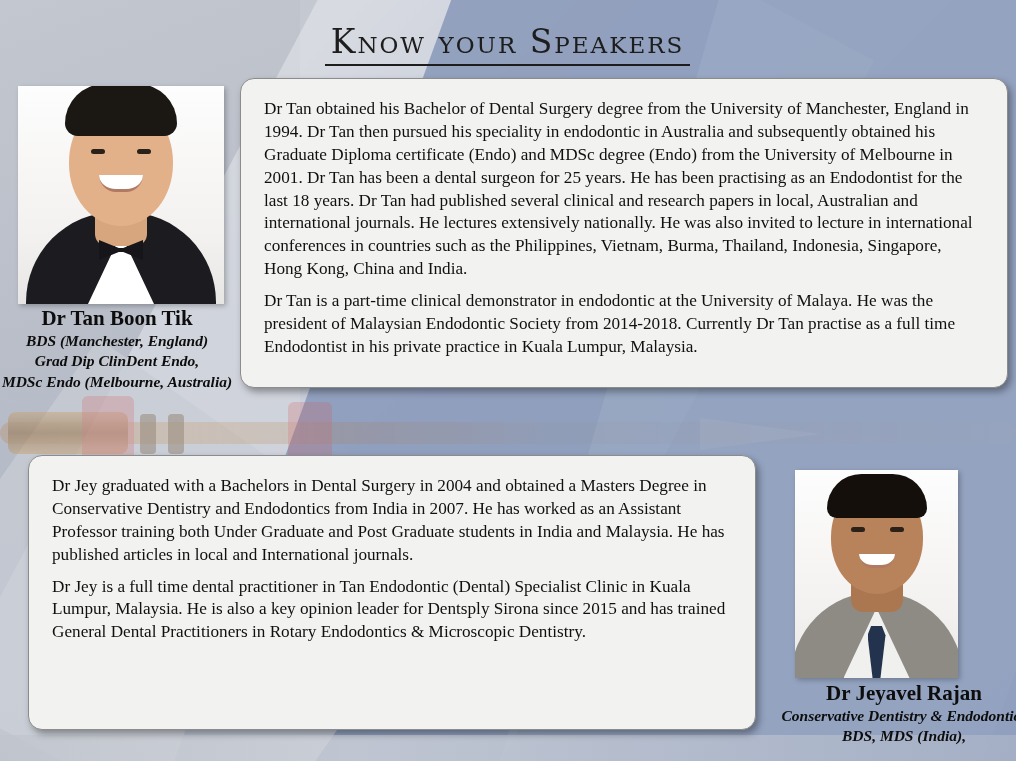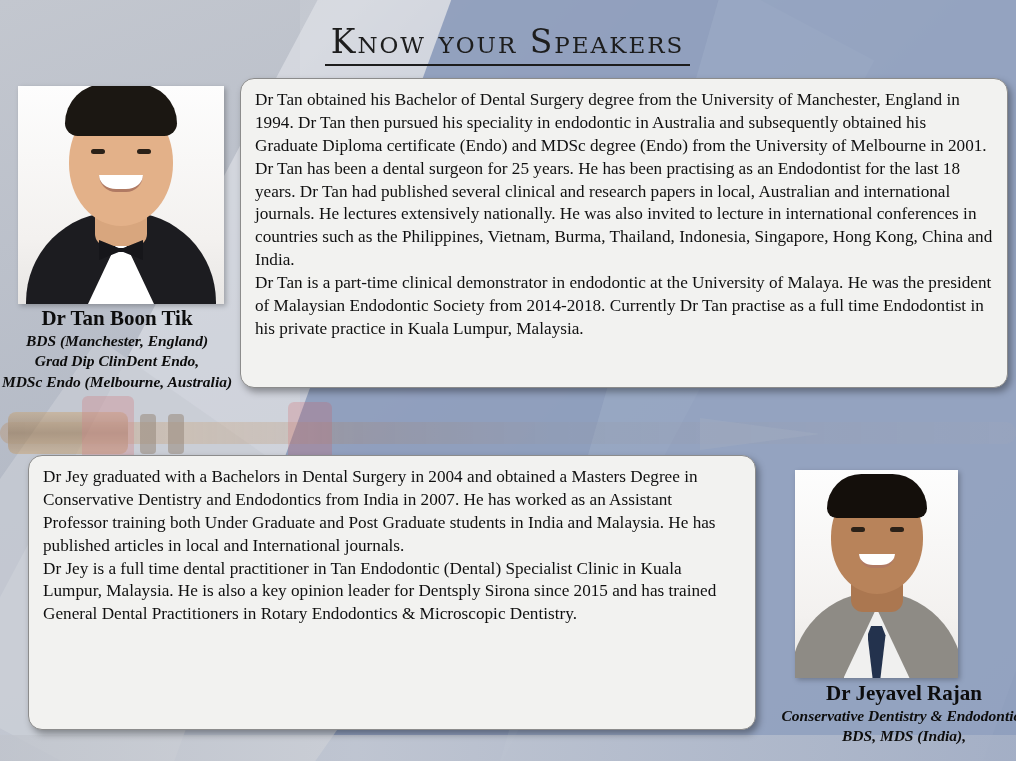--- a/index.html
+++ b/index.html
@@ -128,21 +128,21 @@
     border-radius: 14px;
     box-shadow: 3px 4px 7px rgba(0,0,0,0.35);
     padding: 10px 14px 12px 14px;
     box-sizing: border-box;
     color: #101010;
     font-size: 17.2px;
     line-height: 1.33;
     text-align: left;
   }
   .card p {
-    margin: 0;
+    margin: 9px;
   }
   #bio-card-tan {
     left: 240px; top: 78px;
     width: 768px; height: 310px;
   }
   #bio-card-jey {
     left: 28px; top: 455px;
     width: 728px; height: 275px;
   }
   

